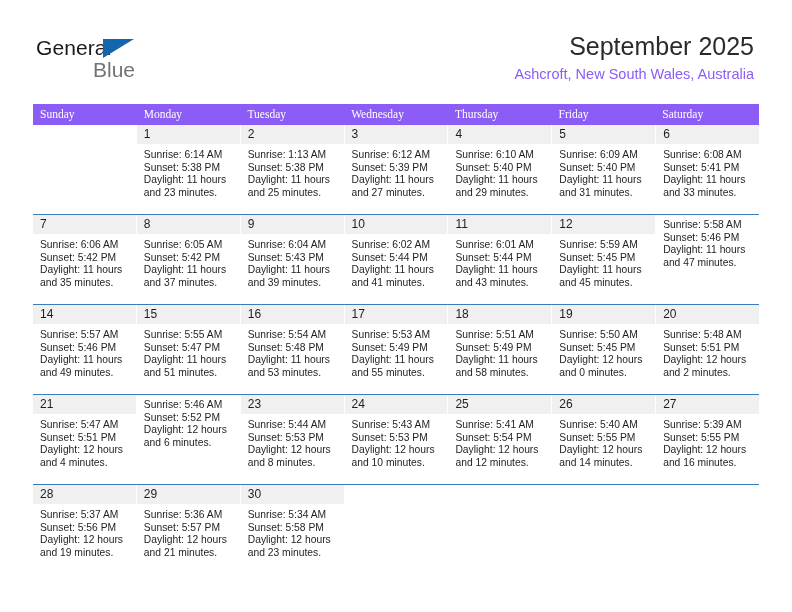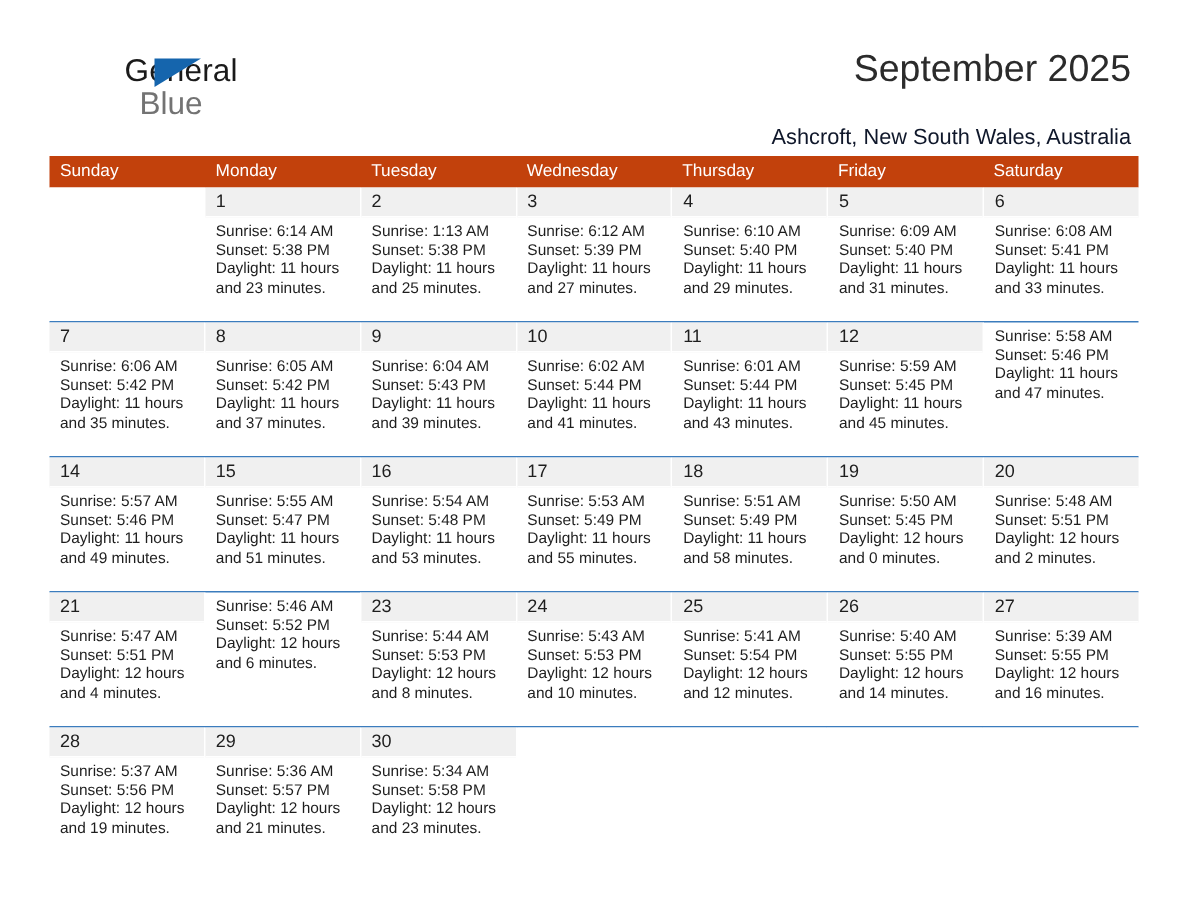--- a/index.html
+++ b/index.html
@@ -38,21 +38,20 @@
   }
   .brand-general {
     position: absolute;
     left: 0;
     top: 0;
     font-size: 21px;
     letter-spacing: 0.1px;
     color: #1a1a1a;
     font-family: "Liberation Sans", sans-serif;
     line-height: 24px;
-    margin-left: 47px;
   }
   .brand-triangle {
     position: absolute;
     left: 67px;
     top: 3px;
     width: 0;
     height: 0;
     border-left: 31px solid #1565ad;
     border-bottom: 19px solid transparent;
   }
@@ -72,37 +71,38 @@
     text-align: right;
   }
   .cal-title {
     font-size: 25px;
     color: #2b2b2b;
     line-height: 32px;
     white-space: nowrap;
   }
   .cal-subtitle {
     font-size: 14.5px;
-    color: #0f172a;
+    color: #8b5cf6;
     line-height: 20px;
-    margin-top: 20px;
+    margin-top: 2px;
     white-space: nowrap;
   }
 
   
   .calendar {
     position: absolute;
     left: 33px;
     top: 104px;
     width: 726px;
   }
   .weekdays {
     display: flex;
-    background: #c2410c;
+    background: #8b5cf6;
     height: 21px;
+    font-family: Liberation Serif, serif;
   }
   .weekday {
     flex: 1 1 0;
     color: #ffffff;
     font-size: 11.5px;
     line-height: 21px;
     padding-left: 7px;
     box-sizing: border-box;
     white-space: nowrap;
   }

